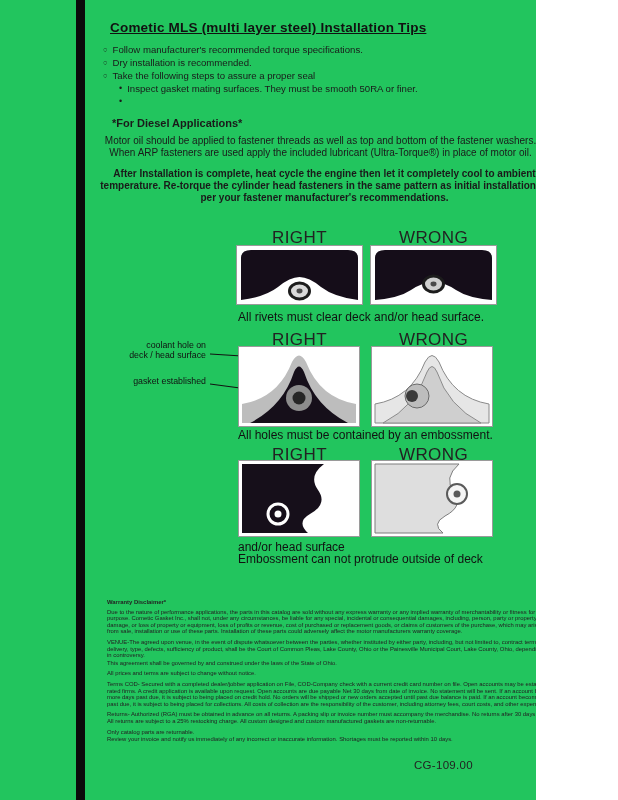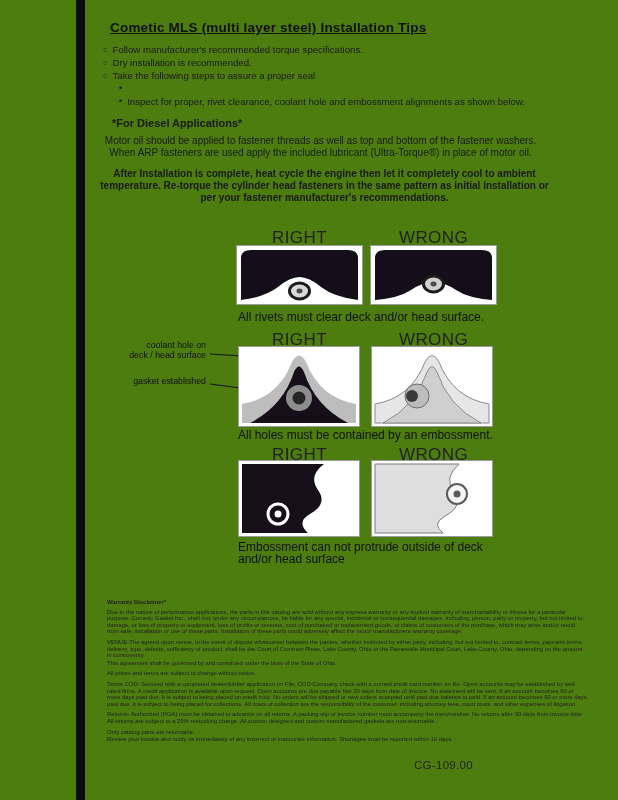--- a/index.html
+++ b/index.html
@@ -1,18 +1,18 @@
 <!DOCTYPE html>
 <html><head>
 <meta charset="utf-8">
 <style>
   * { margin:0; padding:0; box-sizing:border-box; }
   html,body { background:#ffffff; }
   body { font-family:"Liberation Sans","DejaVu Sans",sans-serif; color:#1a1a1a; }
-  .page { position:relative; width:618px; height:800px; background:#4d7c0f; overflow:hidden; }
+  .page { position:relative; width:536px; height:800px; background:#22c55e; overflow:hidden; }
   .scan-bar { position:absolute; left:76px; top:0; width:9px; height:800px; background:#0b0b0b; }
 
   .title { position:absolute; left:110px; top:20px; font-size:13.5px; font-weight:bold;
            text-decoration:underline; letter-spacing:.2px; color:#111; }
 
   .bullet { position:absolute; left:103px; display:flex; gap:5px; font-size:9.6px; line-height:11px; width:470px; }
   .bullet .mk { flex:0 0 auto; font-size:7.5px; line-height:11px; }
   .bullet.sub { left:119px; }
   .bullet.sub .mk { font-size:9px; }
   .b0 { top:44px; } .b1 { top:57px; } .b2 { top:70px; }
@@ -63,24 +63,24 @@
   <div class="bullet b1">
     <span class="mk">○</span>
     <span>Dry installation is recommended.</span>
   </div>
   <div class="bullet b2">
     <span class="mk">○</span>
     <span>Take the following steps to assure a proper seal</span>
   </div>
   <div class="bullet sub s0">
     <span class="mk">•</span>
+    <span>Inspect gasket mating surfaces.  They must be smooth 50RA or finer.</span>
   </div>
   <div class="bullet sub s1">
     <span class="mk">•</span>
-    <span>Inspect for proper, rivet clearance, coolant hole and embossment alignments as shown below.</span>
   </div>
 
   <div class="diesel-h">*For Diesel Applications*</div>
   <div class="para p1">Motor oil should be applied to fastener threads as well as top and bottom of the fastener washers. When ARP fasteners are used apply the included lubricant (Ultra-Torque®) in place of motor oil.</div>
   <div class="para p2">After Installation is complete, heat cycle the engine then let it completely cool to ambient temperature. Re-torque the cylinder head fasteners in the same pattern as initial installation or per your fastener manufacturer's recommendations.</div>
 
   <div class="col-label r1 colL">RIGHT</div>
   <div class="col-label r1 colR">WRONG</div>
 
   <svg class="diag d1L" width="127" height="60" viewBox="0 0 127 60">
@@ -135,22 +135,22 @@
     <circle cx="40" cy="54" r="10" fill="none" stroke="#ffffff" stroke-width="3"></circle>
     <circle cx="40" cy="54" r="3.5" fill="#ffffff"></circle>
   </svg>
   <svg class="diag d3R" width="122" height="77" viewBox="0 0 122 77">
     <rect x="0.5" y="0.5" width="121" height="76" fill="#ffffff" stroke="#9a9a9a"></rect>
     <path d="M4,4 L88,4 Q72,18 83,32 Q93,46 74,56 Q60,64 72,73 L4,73 Z" fill="#dedede" stroke="#7d7d7d"></path>
     <circle cx="86" cy="34" r="10" fill="#f5f5f5" stroke="#5a5a5a" stroke-width="2"></circle>
     <circle cx="86" cy="34" r="3.5" fill="#5a5a5a"></circle>
   </svg>
   <div class="caption c3">
+    <div>and/or head surface</div>
     <div>Embossment can not protrude outside of deck</div>
-    <div>and/or head surface</div>
   </div>
 
   <div class="warranty">
     <div class="wh">Warranty Disclaimer*</div>
     <p>Due to the nature of performance applications, the parts in this catalog are sold without any express warranty or any implied warranty of merchantability or fitness for a particular purpose.  Cometic Gasket Inc., shall not, under any circumstances, be liable for any special, incidental or consequential damages, including, person, party or property, but not limited to, damage, or loss of property or equipment, loss of profits or revenue, cost of purchased or replacement goods, or claims of customers of the purchase, which may arise and/or result from sale, installation or use of these parts.  Installation of these parts could adversely affect the motor manufacturers warranty coverage.</p>
     <p class="tight">VENUE-The agreed upon venue, in the event of dispute whatsoever between the parties, whether instituted by either party, including, but not limited to, contract terms, payment terms, delivery, type, defects, sufficiency of product, shall be the Court of Common Pleas, Lake County, Ohio or the Painesville Municipal Court, Lake County, Ohio, depending on the amount in controversy.</p>
     <p>This agreement shall be governed by and construed under the laws of the State of Ohio.</p>
     <p>All prices and terms are subject to change without notice.</p>
     <p>Terms COD- Secured with a completed dealer/jobber application on File, COD-Company check with a current credit card number on file.  Open accounts may be established by well rated firms.  A credit application is available upon request.  Open accounts are due payable Net 30 days from date of invoice.  No statement will be sent.  If an account becomes 60 or more days past due, it is subject to being placed on credit hold.  No orders will be shipped or new orders accepted until past due balance is paid.  If an account becomes 90 or more days past due, it is subject to being placed for collections.  All costs of collection are the responsibility of the customer, including attorney fees, court costs, and other expenses of litigation.</p>
     <p>Returns- Authorized (RGA) must be obtained in advance on all returns.  A packing slip or invoice number must accompany the merchandise.  No returns after 30 days from invoice date.  All returns are subject to a 25% restocking charge.  All custom designed and custom manufactured gaskets are non-returnable.</p>

